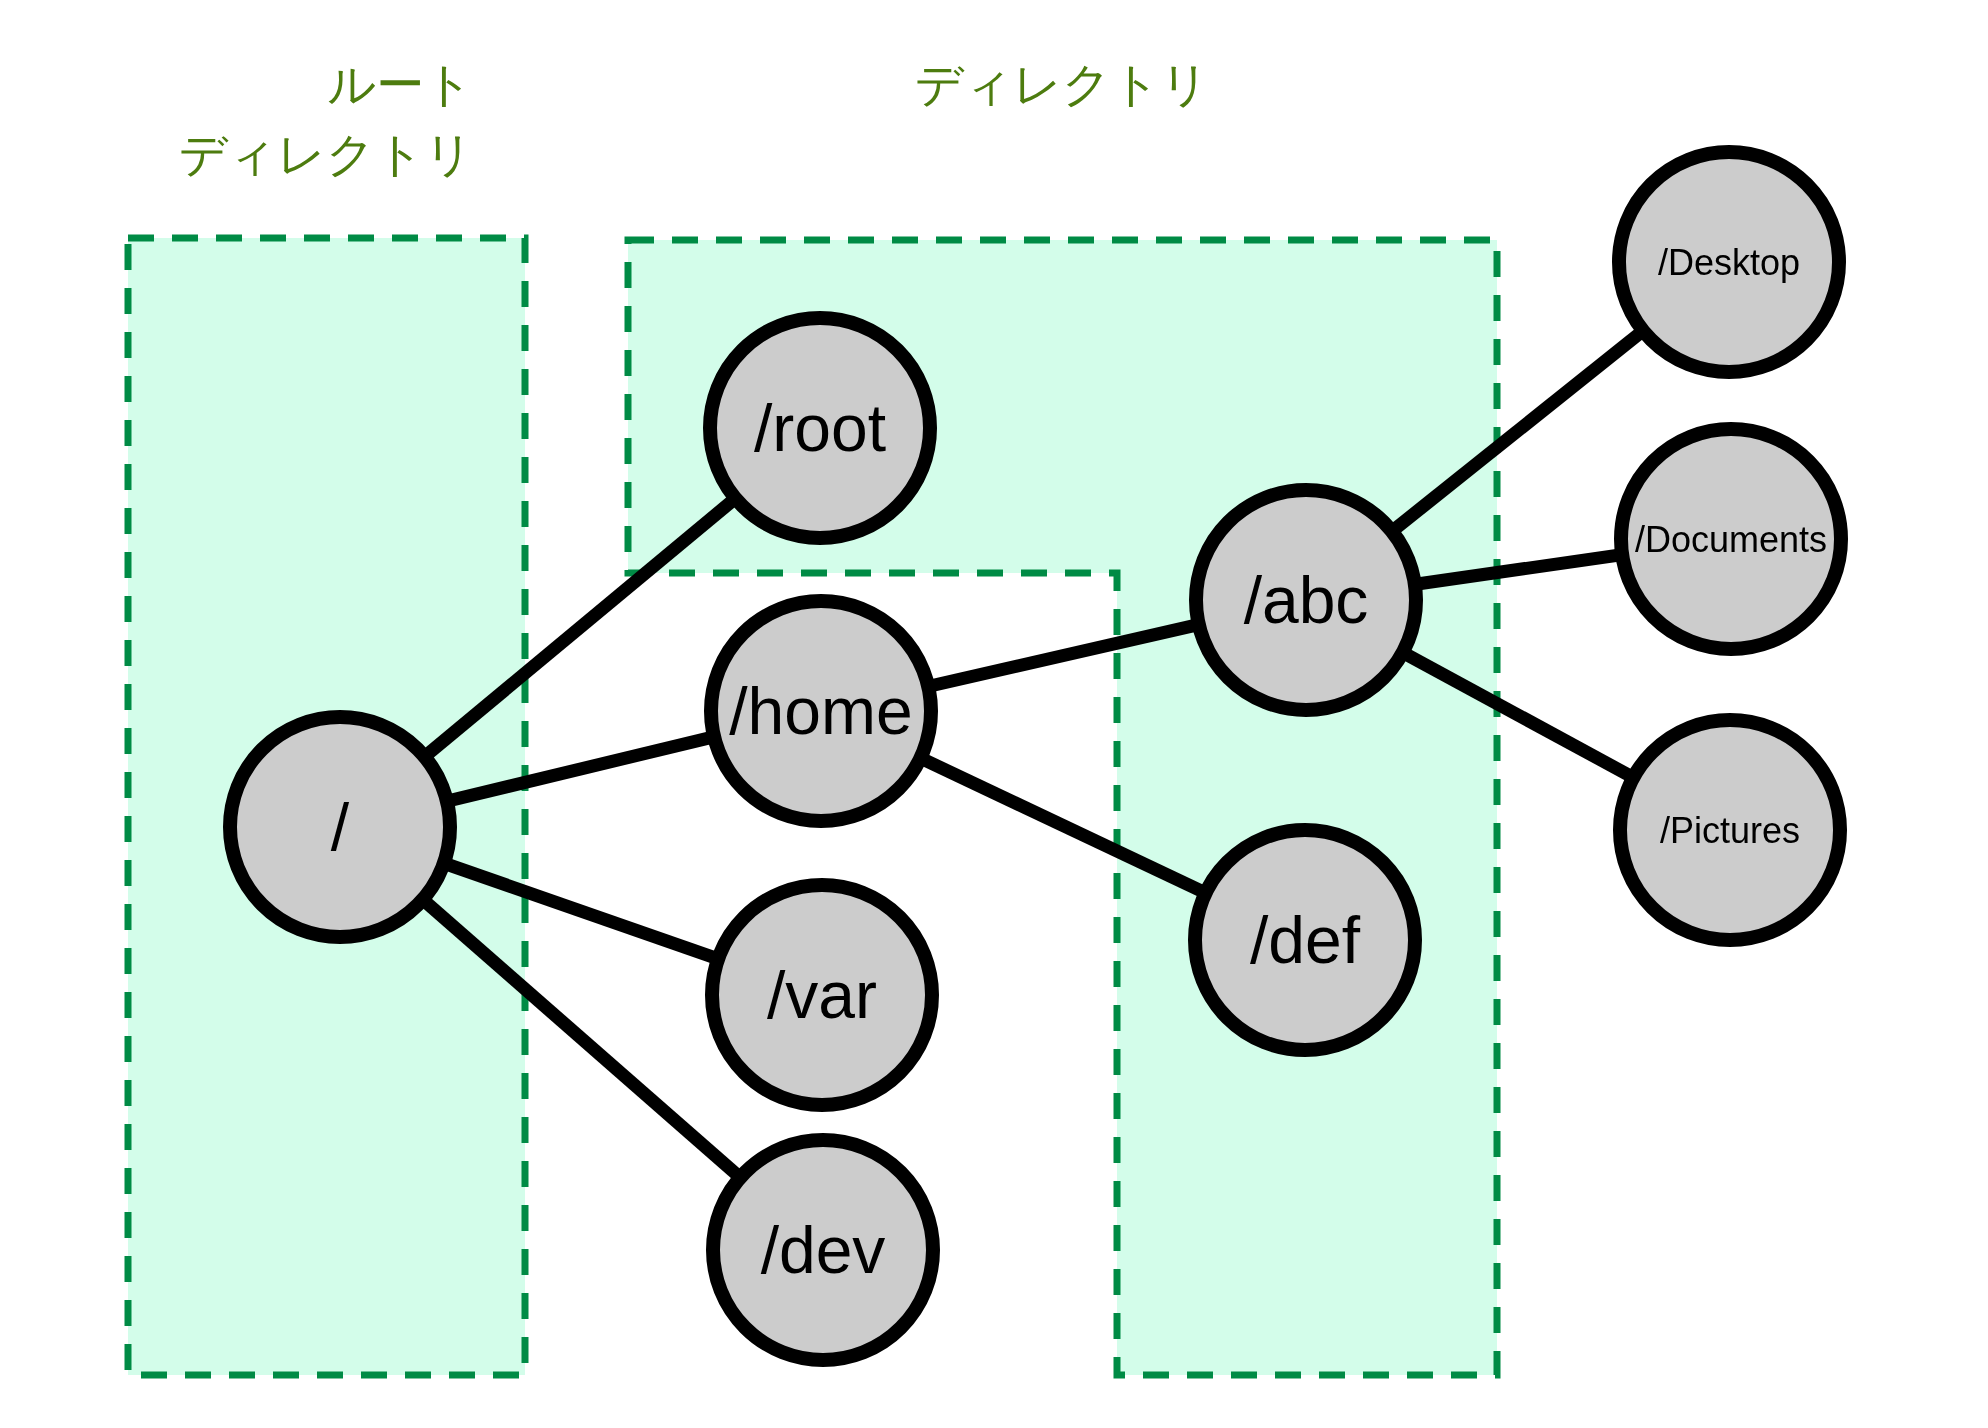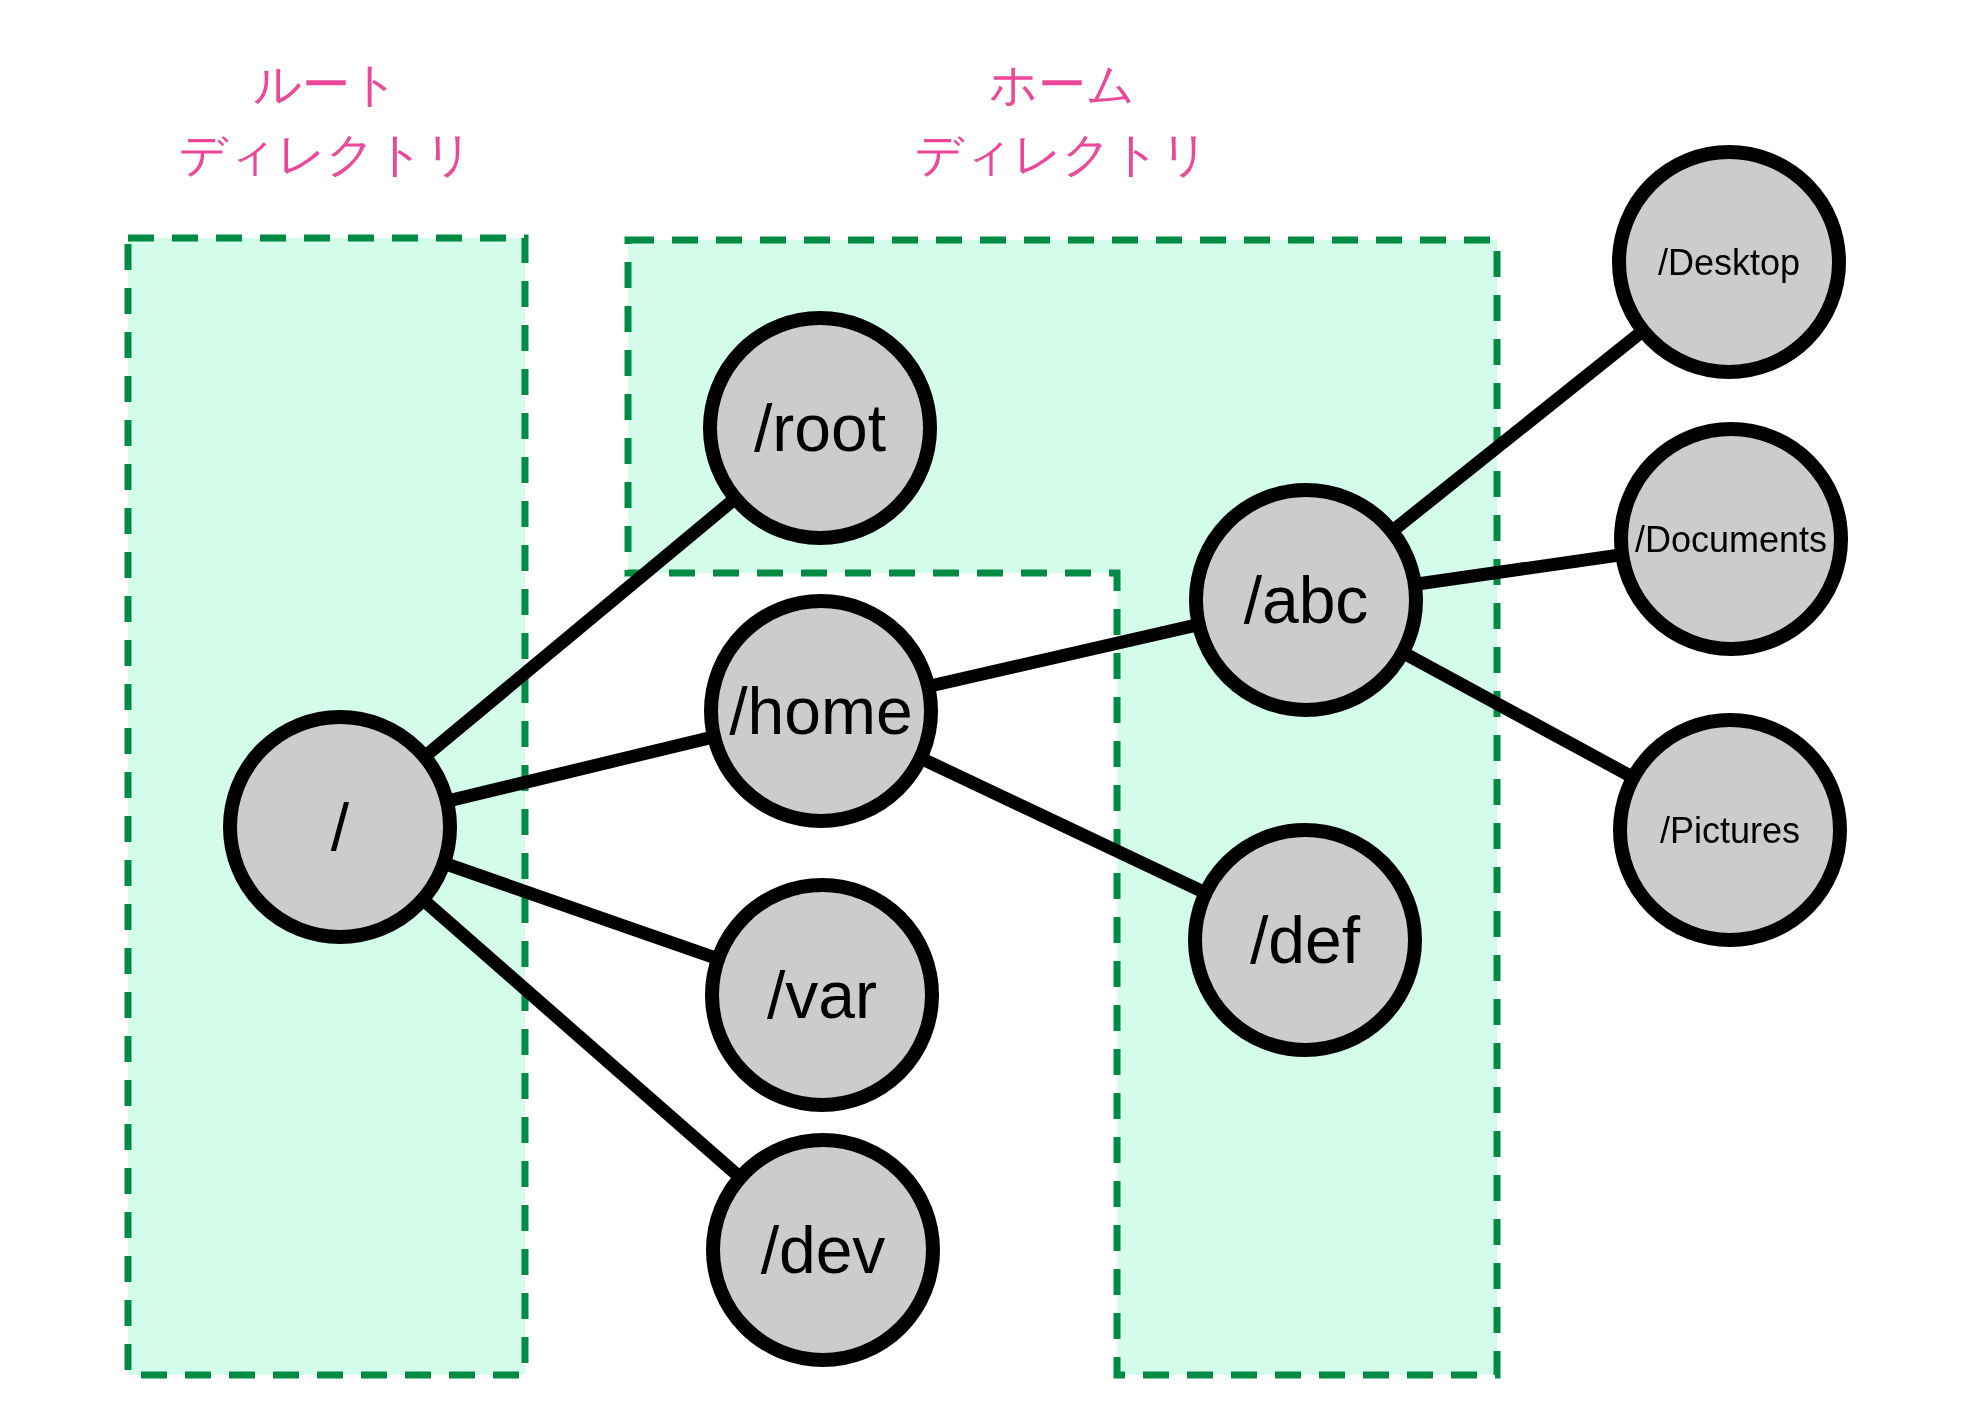--- a/index.html
+++ b/index.html
@@ -8,24 +8,24 @@
     width: 1988px;
     height: 1428px;
     background: #ffffff;
     overflow: hidden;
     font-family: "Liberation Sans", "DejaVu Sans", sans-serif;
   }
   .canvas svg { position: absolute; left: 0; top: 0; }
   .region-label {
     position: absolute;
     transform: translateX(-50%);
-    text-align: center;
+    text-align: right;
     font-size: 48px;
     line-height: 70px;
-    color: #ec4899;
+    color: #4d7c0f;
     white-space: nowrap;
   }
   .region-label span { display: block; }
   .node-text-big   { font-size: 66px; }
   .node-text-small { font-size: 36px; }
 </style>
 </head>
 <body>
 
 <div class="canvas">
@@ -67,16 +67,15 @@
         <circle cx="1730" cy="830" r="110" fill="#cccccc" stroke="#000000" stroke-width="14"></circle>
         <text x="1730" y="830" fill="#000000" text-anchor="middle" dominant-baseline="central" class="node-text-small">/Pictures</text>
       </g>
   </svg>
 
   <div class="region-label" id="label-0" style="left: 326px; top: 50px;">
     <span>ルート</span>
     <span>ディレクトリ</span>
   </div>
   <div class="region-label" id="label-1" style="left: 1062px; top: 50px;">
-    <span>ホーム</span>
     <span>ディレクトリ</span>
   </div>
 </div>
 
 </body></html>

